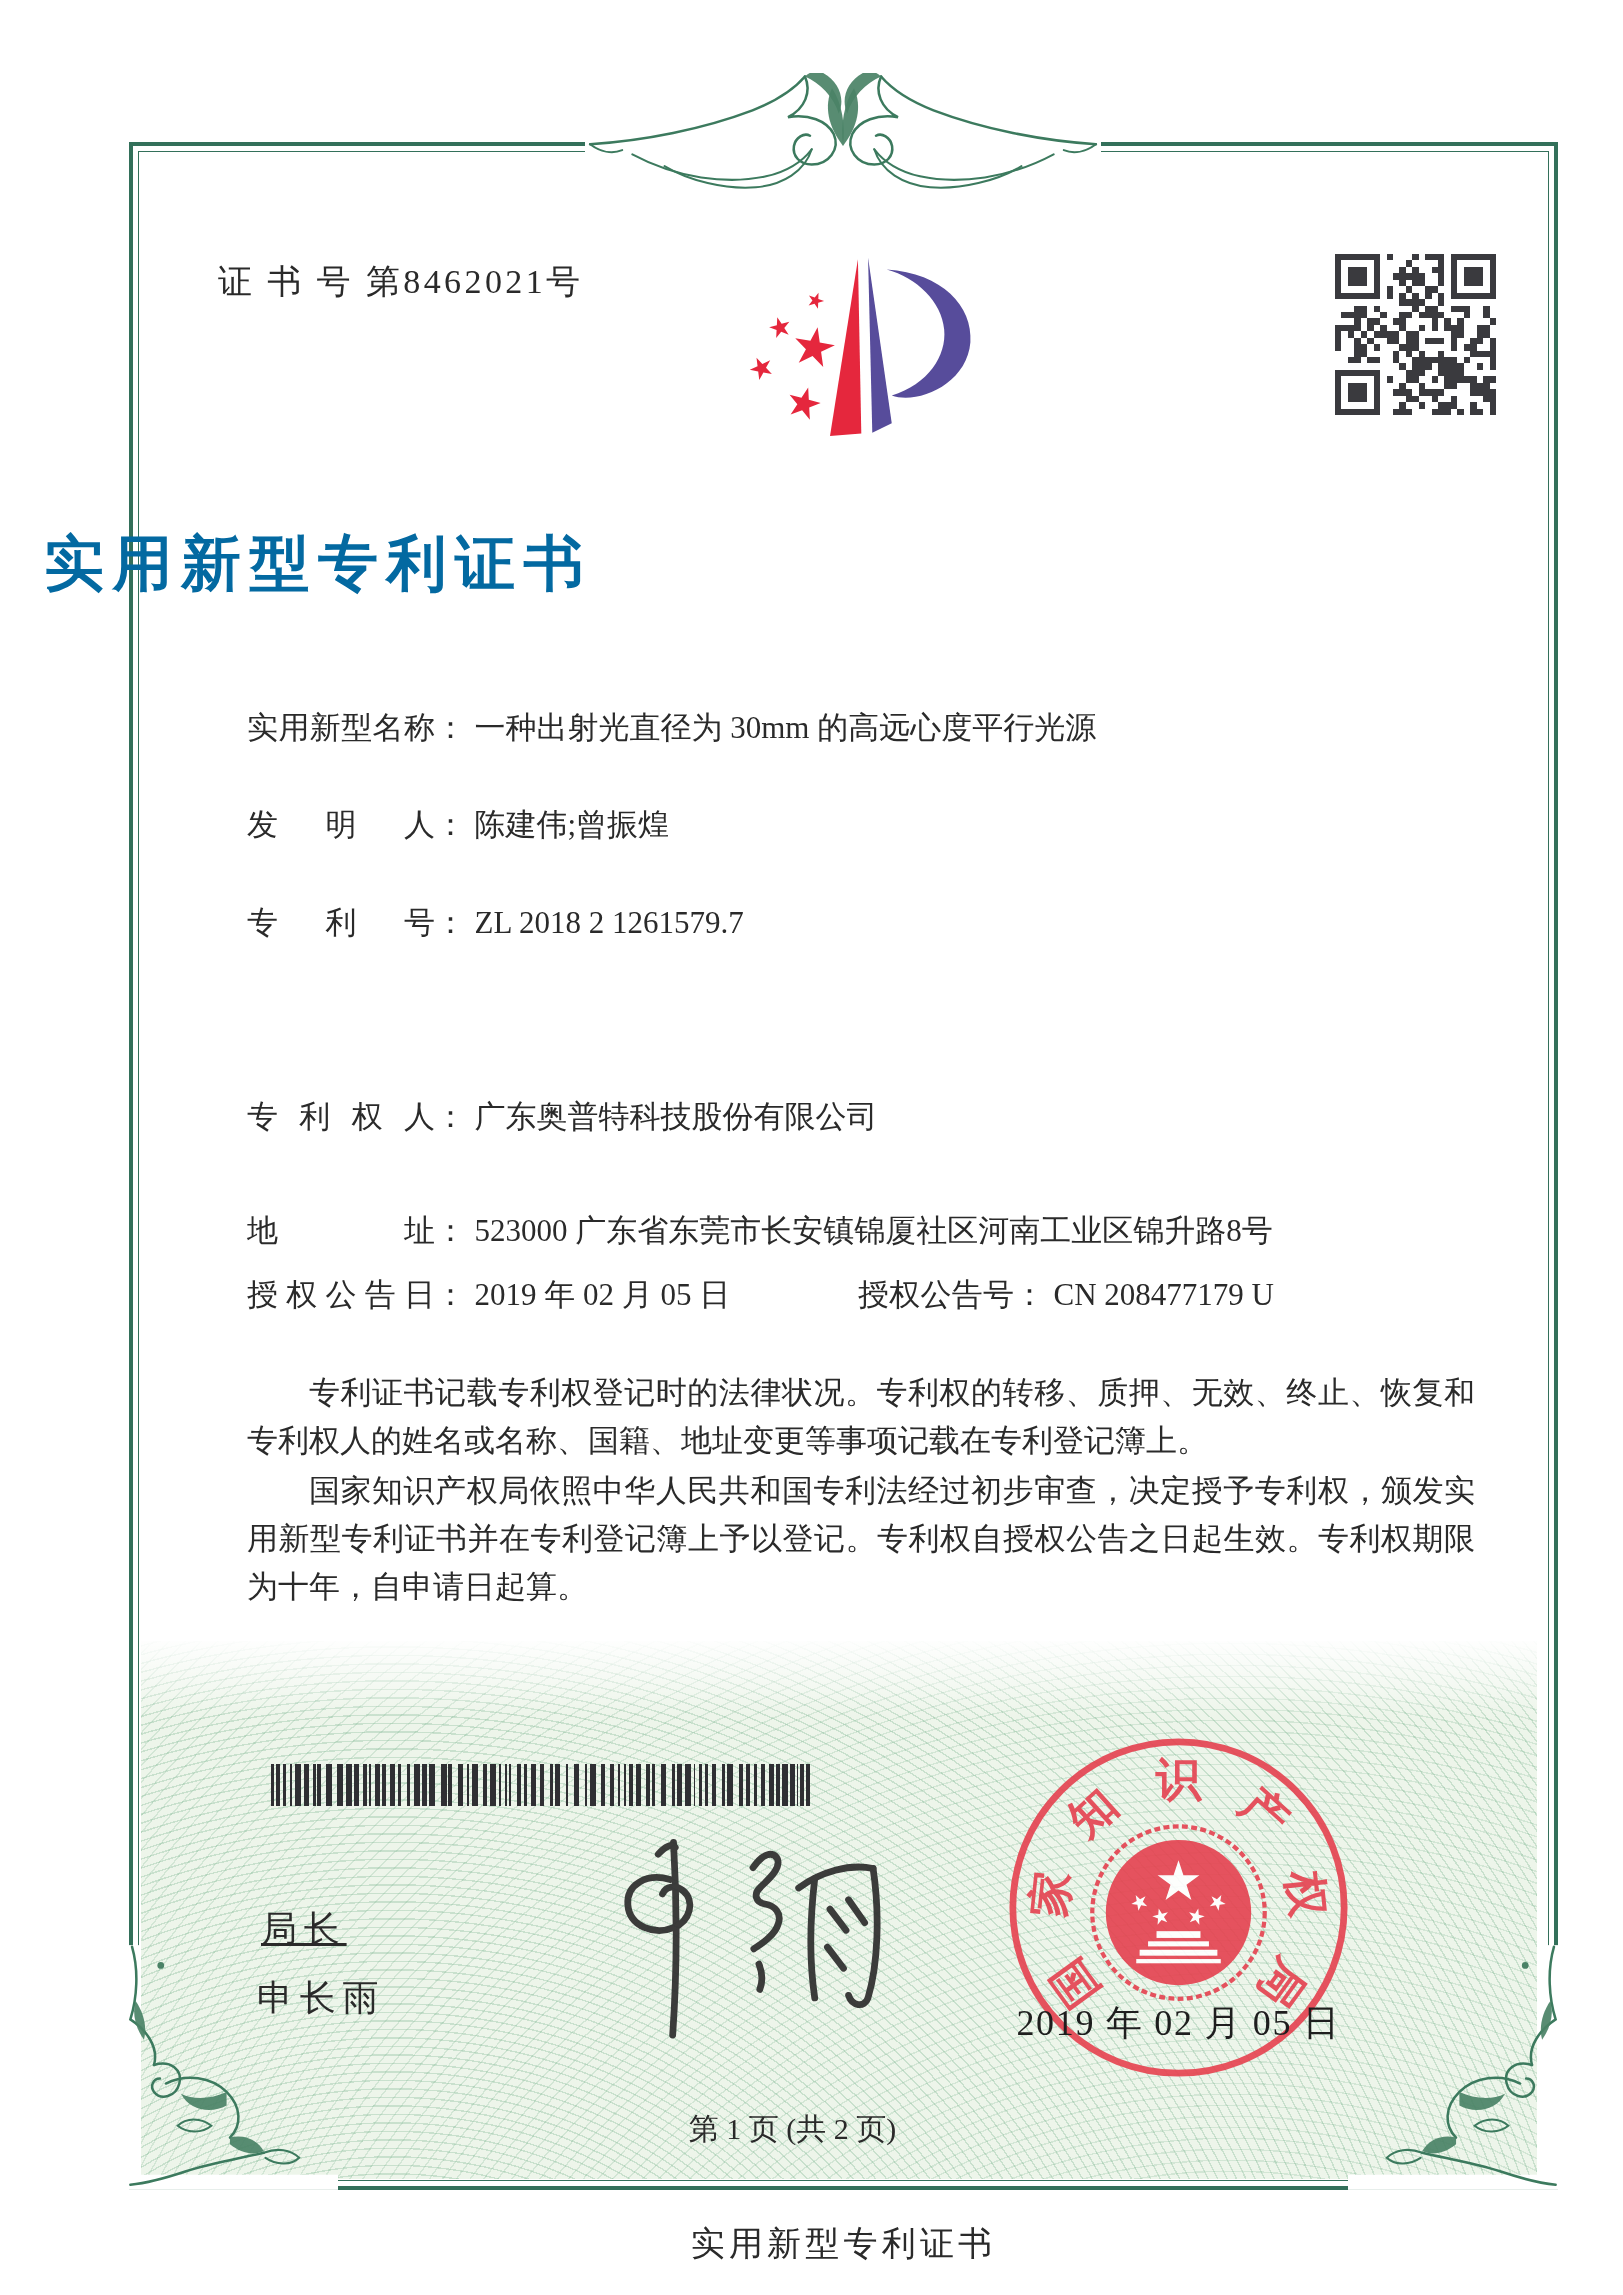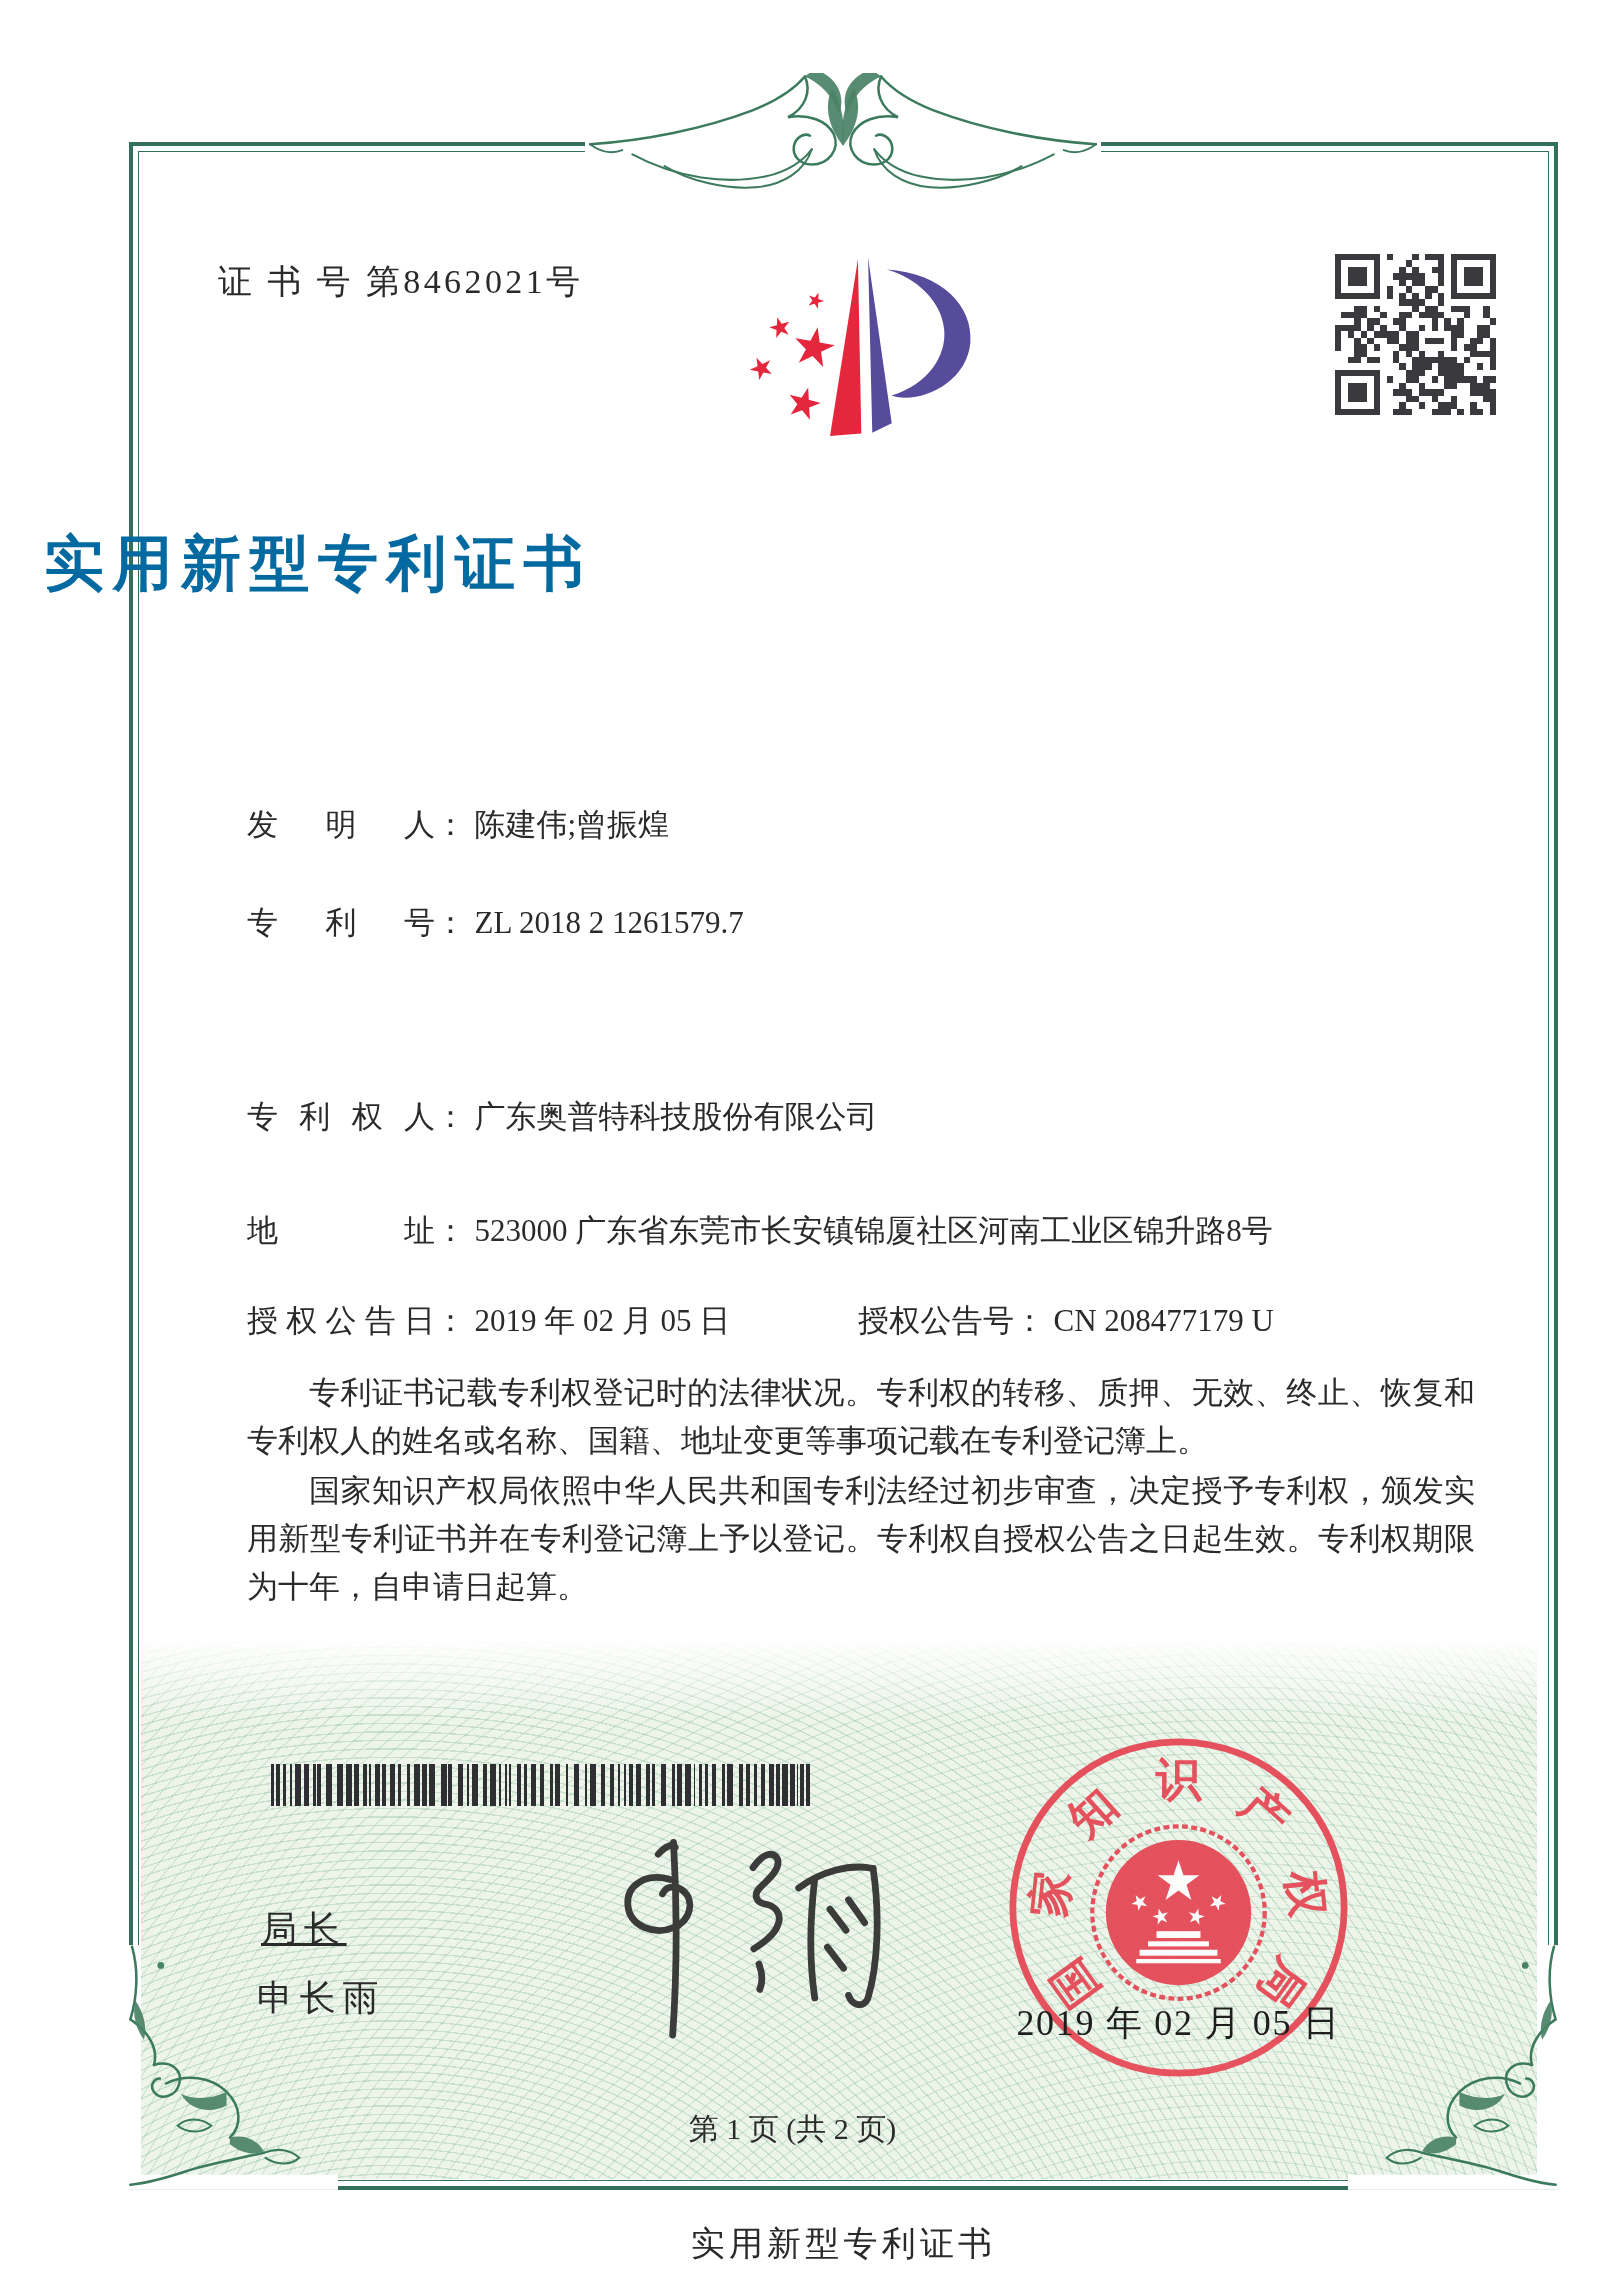--- a/index.html
+++ b/index.html
@@ -420,33 +420,36 @@
       <rect x="16" y="24" width="1" height="1" fill="#3a3a3e"></rect>
       <rect x="17" y="24" width="1" height="1" fill="#3a3a3e"></rect>
       <rect x="19" y="24" width="1" height="1" fill="#3a3a3e"></rect>
       <rect x="21" y="24" width="1" height="1" fill="#3a3a3e"></rect>
       <rect x="22" y="24" width="1" height="1" fill="#3a3a3e"></rect>
       <rect x="24" y="24" width="1" height="1" fill="#3a3a3e"></rect>
     </svg>
 
   <div class="title">实用新型专利证书</div>
 
+  <div class="frow" style="top:707px">
+    <span class="flabel">实用新型名称</span><span class="fcolon">：</span><span class="fval">一种出射光直径为 30mm 的高远心度平行光源</span>
+  </div>
   <div class="frow" style="top:804px">
     <span class="flabel">发明人</span><span class="fcolon">：</span><span class="fval">陈建伟;曾振煌</span>
   </div>
   <div class="frow" style="top:902px">
     <span class="flabel">专利号</span><span class="fcolon">：</span><span class="fval">ZL 2018 2 1261579.7</span>
   </div>
   <div class="frow" style="top:1096px">
     <span class="flabel">专利权人</span><span class="fcolon">：</span><span class="fval">广东奥普特科技股份有限公司</span>
   </div>
   <div class="frow" style="top:1210px">
     <span class="flabel">地址</span><span class="fcolon">：</span><span class="fval" style="max-width:964px">523000 广东省东莞市长安镇锦厦社区河南工业区锦升路8号</span>
   </div>
-  <div class="frow" style="top:1300px">
+  <div class="frow" style="top:1274px">
     <span class="flabel">授权公告日</span><span class="fcolon">：</span><span class="fval">2019 年 02 月 05 日</span>
     <span class="pair2">
       <span class="flabel">授权公告号</span><span class="fcolon">：</span><span class="fval">CN 208477179 U</span>
     </span>
   </div>
 
   <div class="body-text">
     <p>专利证书记载专利权登记时的法律状况。专利权的转移、质押、无效、终止、恢复和专利权人的姓名或名称、国籍、地址变更等事项记载在专利登记簿上。</p>
     <p>国家知识产权局依照中华人民共和国专利法经过初步审查，决定授予专利权，颁发实用新型专利证书并在专利登记簿上予以登记。专利权自授权公告之日起生效。专利权期限为十年，自申请日起算。</p>
   </div>

